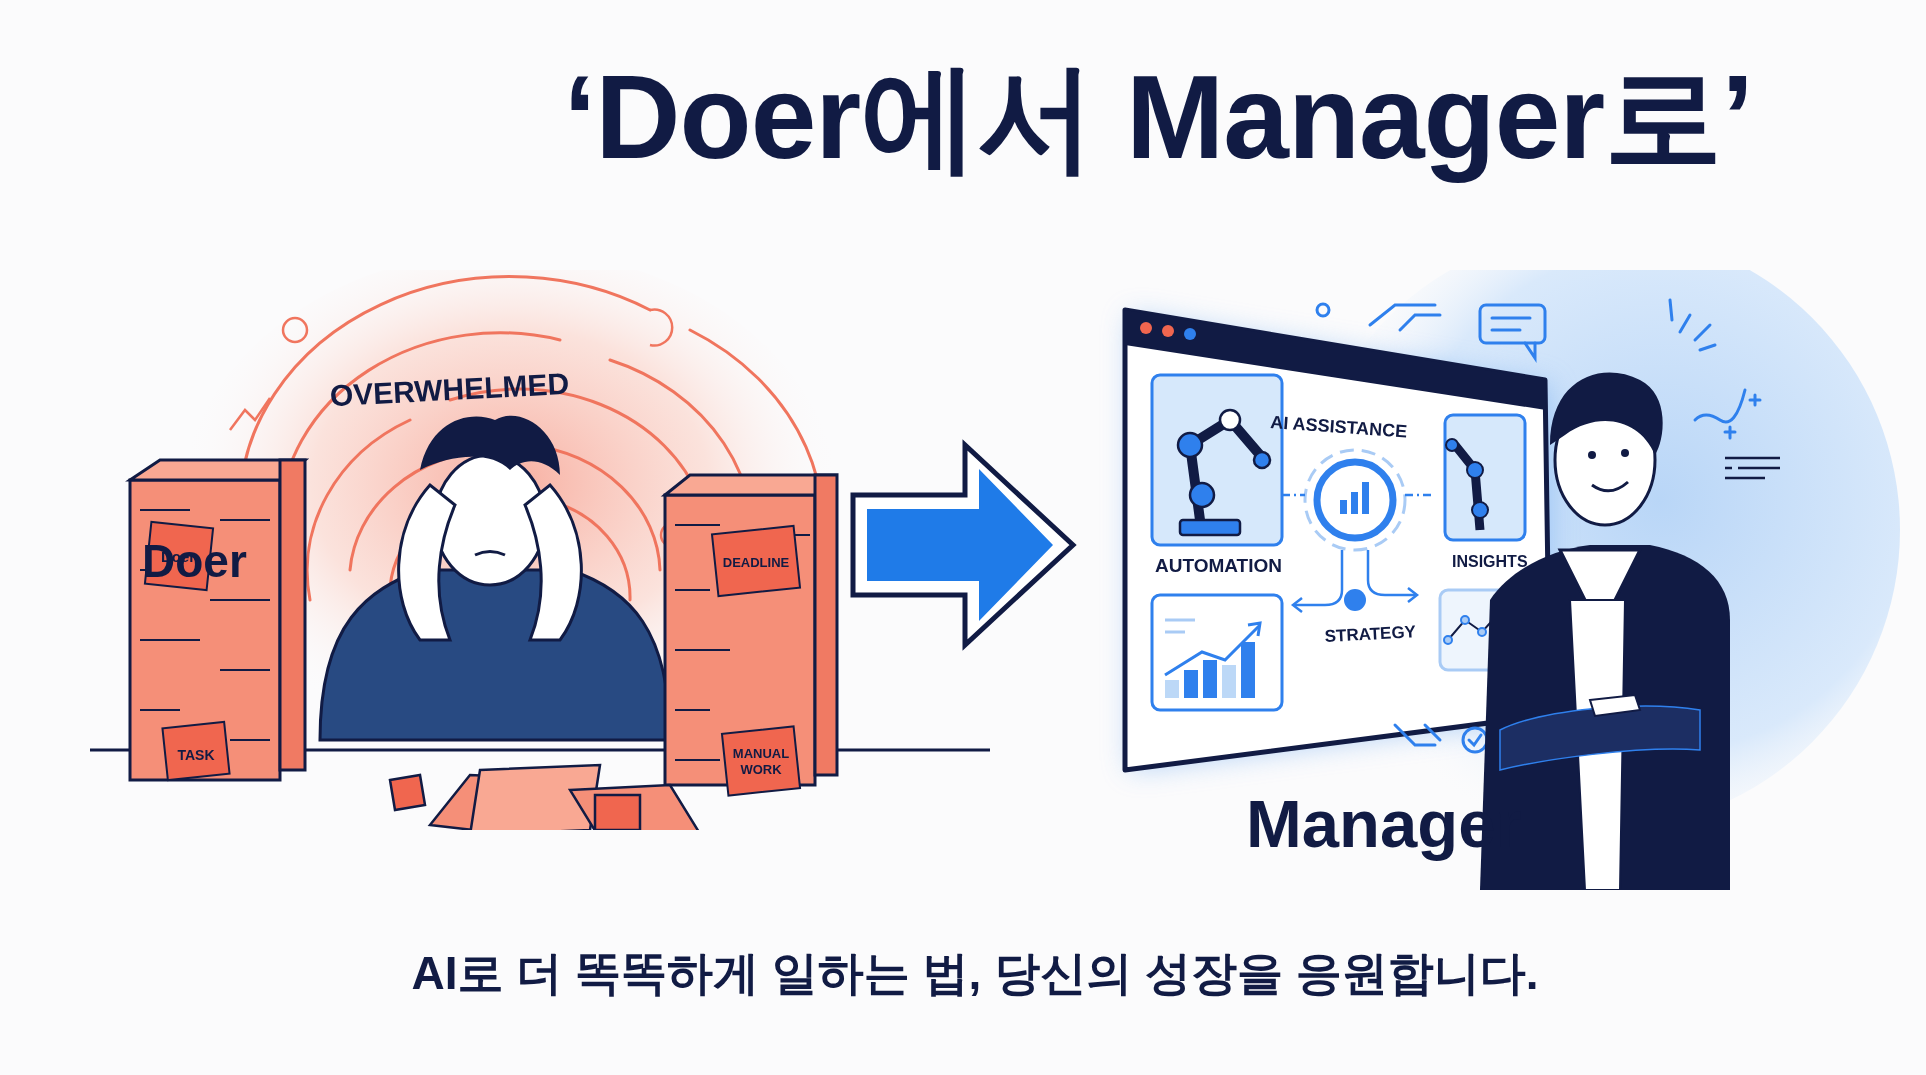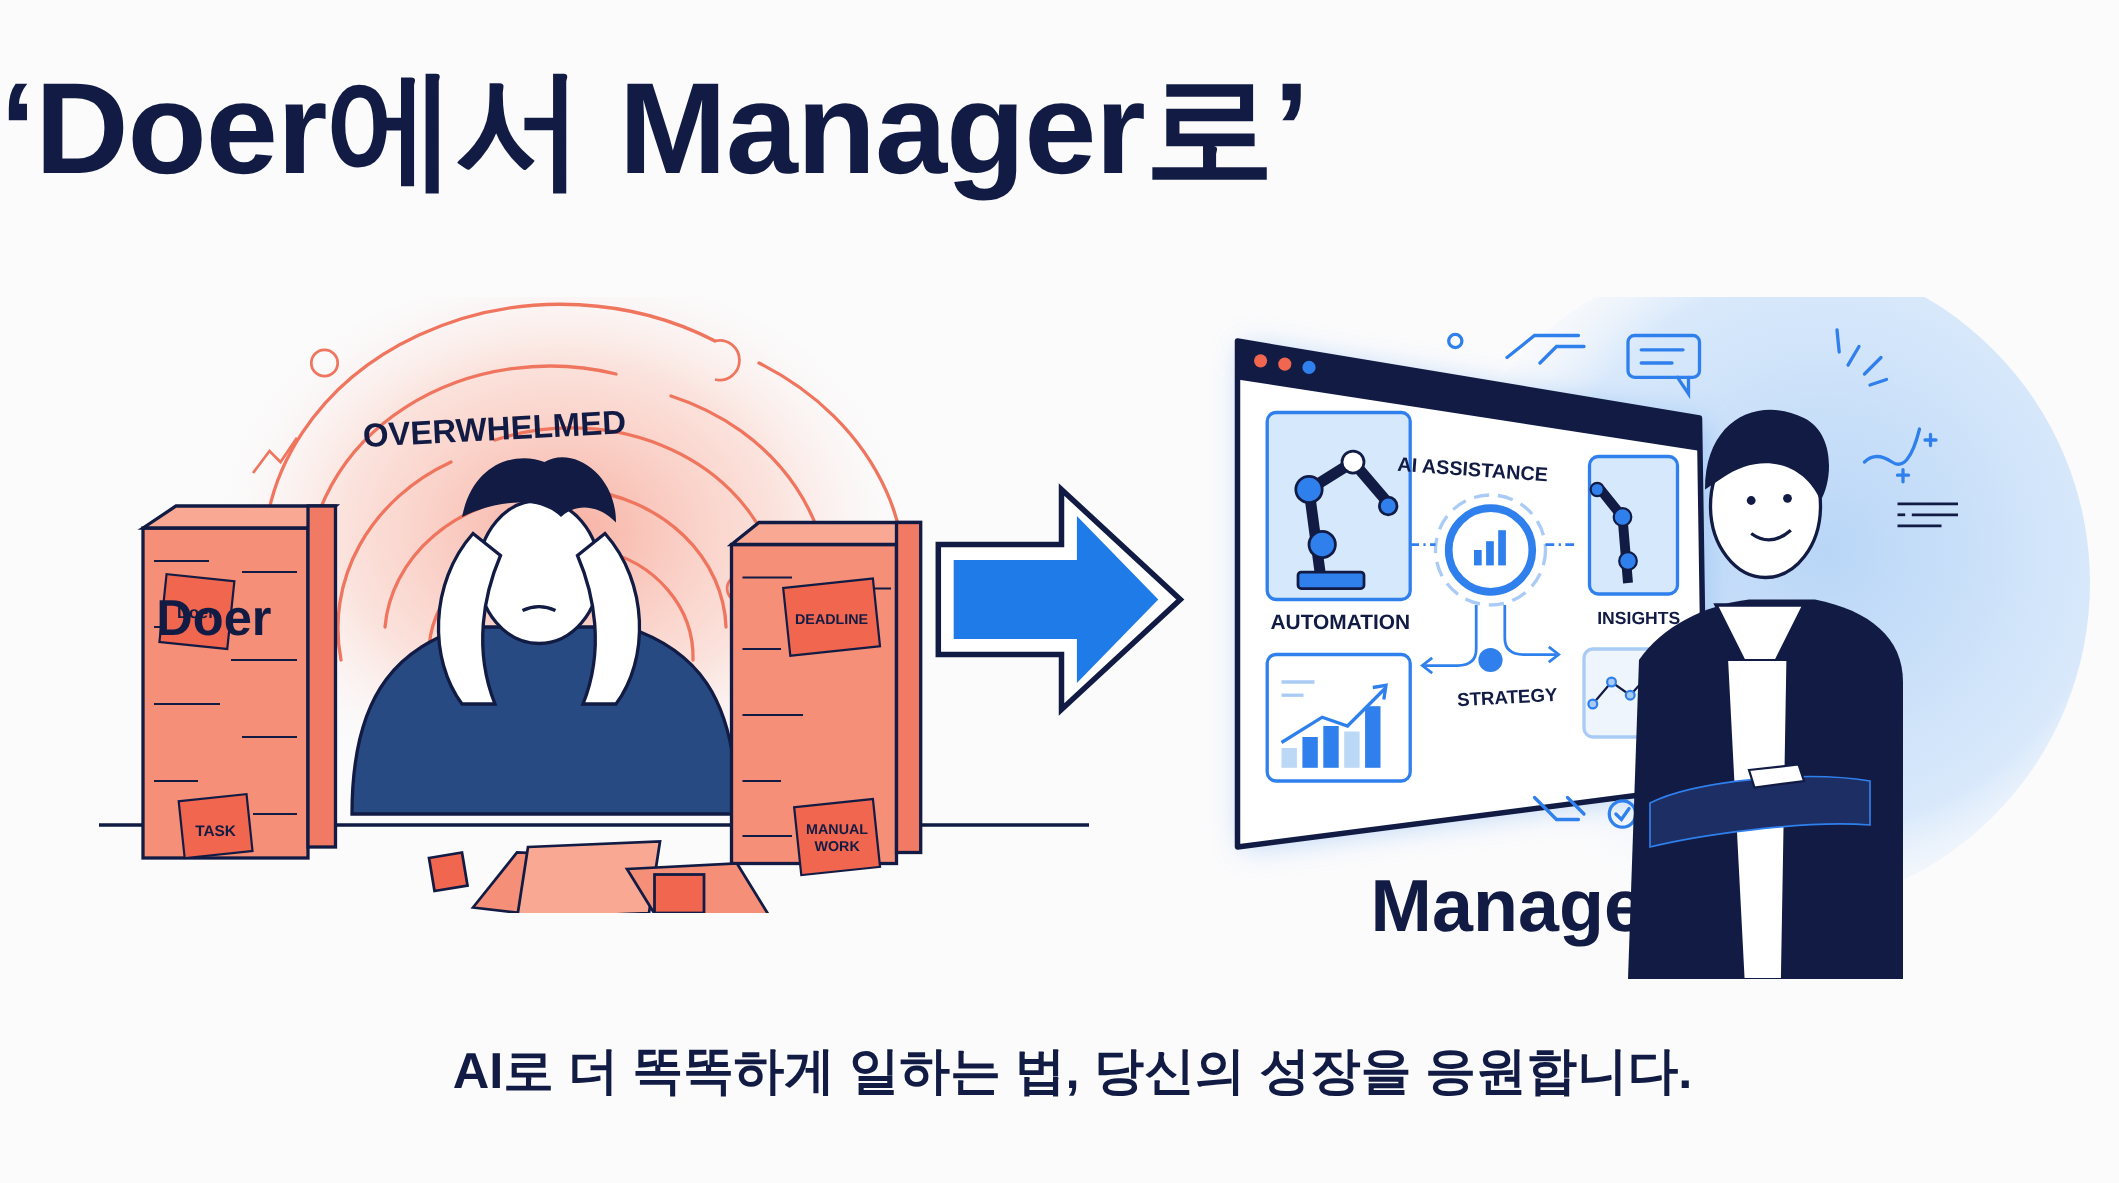--- a/index.html
+++ b/index.html
@@ -3,21 +3,21 @@
 <meta charset="utf-8">
 <style>
   html, body { margin:0; padding:0; }
   body {
     width:1926px; height:1075px; overflow:hidden; position:relative;
     background:#fbfbfc;
     font-family:"Liberation Sans", "DejaVu Sans", sans-serif;
     color:#131d45;
   }
   .title {
-    position:absolute; left:0; top:58px; width:1753px; text-align:left;
+    position:absolute; left:0; top:58px; width:1753px; text-align:right;
     font-weight:700; font-size:118px; letter-spacing:-1px; color:#111b44;
     line-height:1;
   }
   .subtitle {
     position:absolute; left:0; top:950px; width:1926px; text-align:center;
     font-weight:700; font-size:46px; color:#111b44; line-height:1;padding-left:12px;
   }
   .label {
     position:absolute; font-weight:700; color:#111b44; line-height:1;
   }

